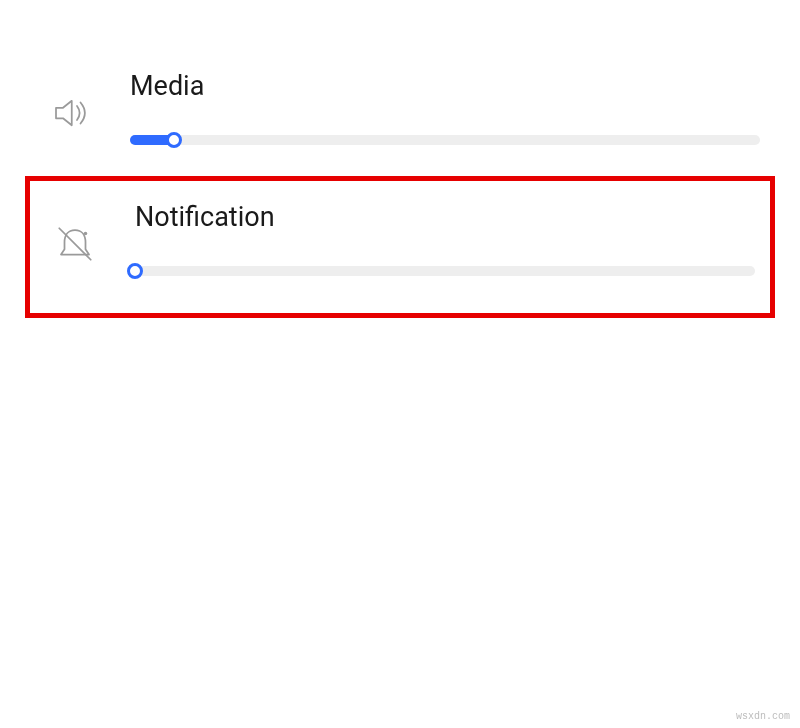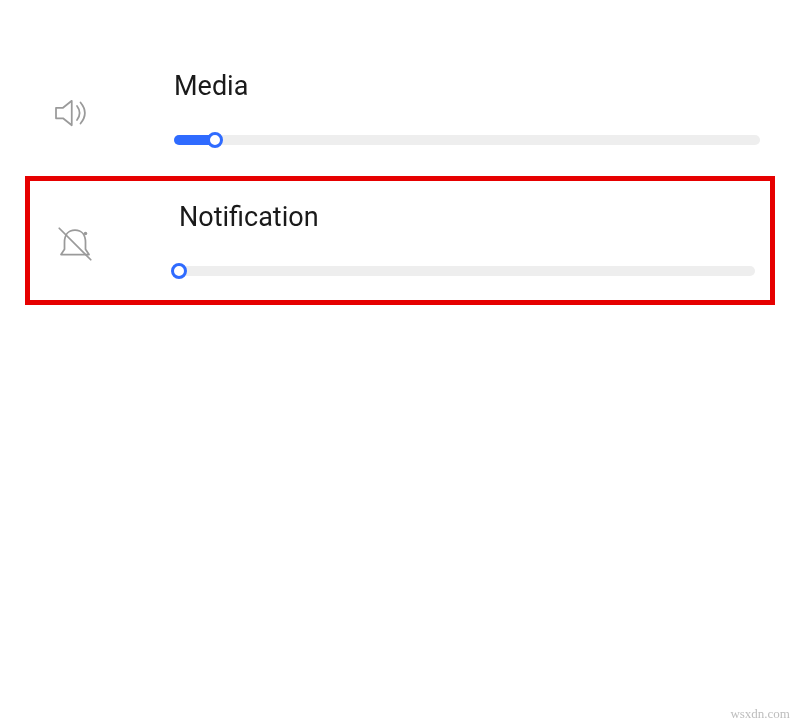--- a/index.html
+++ b/index.html
@@ -15,26 +15,25 @@
       position: relative;
     }
     .volume-list {
       padding: 50px 0 0 0;
     }
     .volume-row {
       display: flex;
       align-items: flex-start;
       padding: 20px 40px 30px 40px;
       position: relative;
-      gap: 44px;
     }
     .volume-row.highlighted {
       border: 5px solid #e60000;
       margin: 0 25px;
-      padding: 20px 15px 23px 15px;
+      padding: 20px 15px 36px 15px;
     }
     .icon-wrap {
       width: 60px;
       display: flex;
       align-items: center;
       justify-content: center;
       padding-top: 22px;
     }
     .icon-wrap svg {
       width: 42px;
@@ -82,23 +81,23 @@
       height: 16px;
       background: #ffffff;
       border: 3px solid #2f6bff;
       border-radius: 50%;
       transform: translateX(-50%);
     }
     .watermark {
       position: absolute;
       bottom: 6px;
       right: 10px;
-      font-size: 13px;
+      font-size: 10px;
       color: #bdbdbd;
-      font-family: Liberation Serif, serif;
+      font-family: Liberation Mono, monospace;
     }
   </style>
 </head>
 <body>
 
 <div class="volume-list">
 
   <div class="volume-row">
     <div class="icon-wrap">
       <svg viewBox="0 0 48 48">

